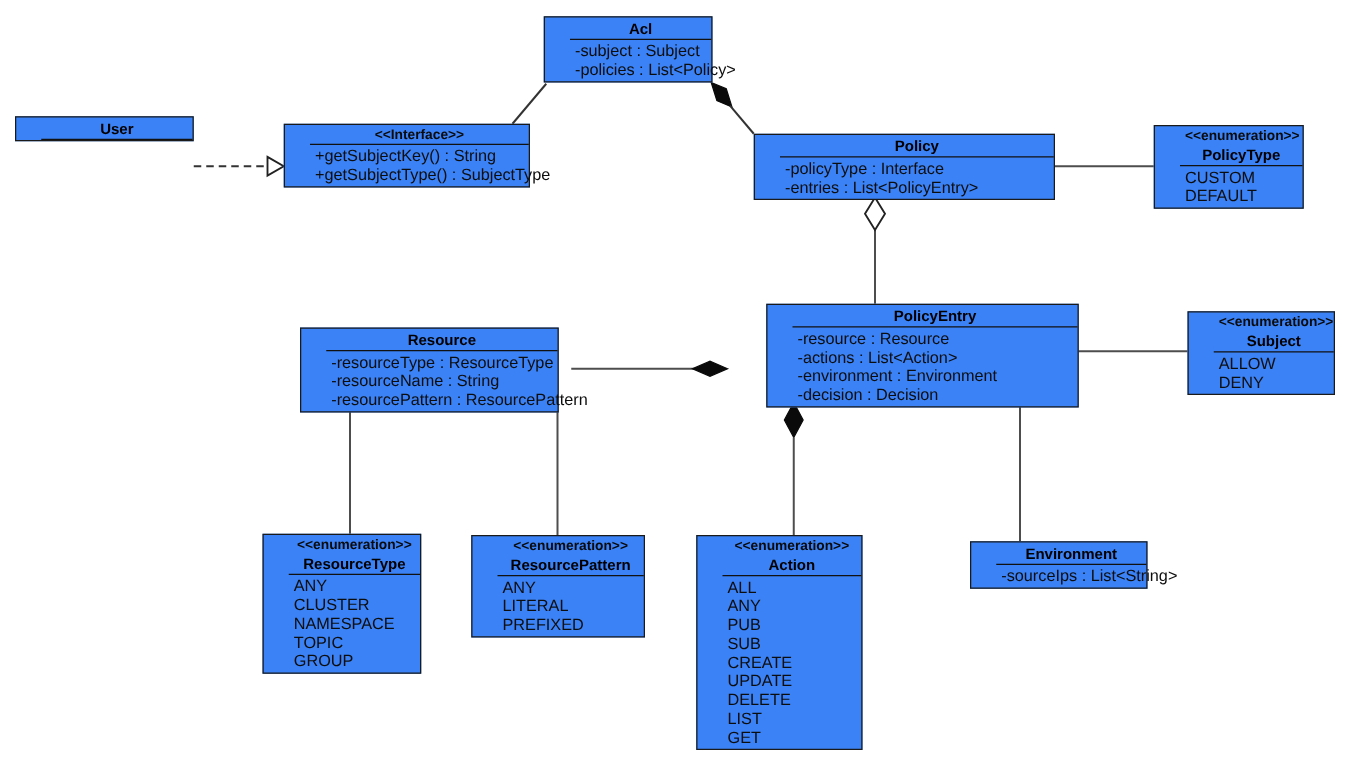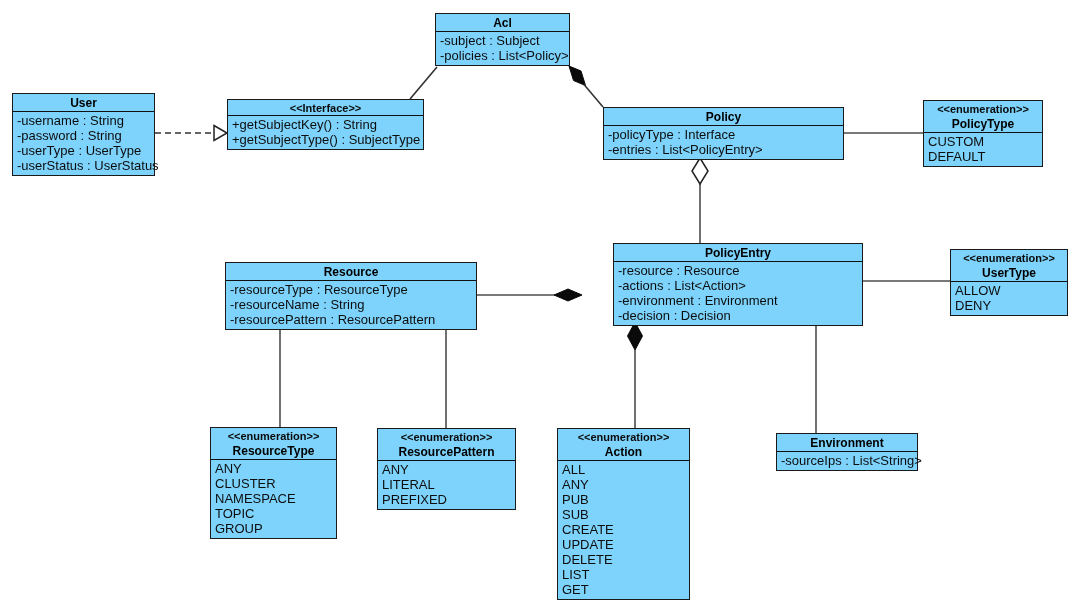--- a/index.html
+++ b/index.html
@@ -3,24 +3,25 @@
 <meta charset="utf-8">
 <style>
   html,body{margin:0;padding:0;background:#ffffff;}
   #canvas{
     position:relative;width:1080px;height:608px;background:#ffffff;overflow:hidden;
     font-family:"Liberation Sans","DejaVu Sans",sans-serif;
   }
   #wires{position:absolute;left:0;top:0;width:1080px;height:608px;}
   .uml-class{
     position:absolute;
-    background:#7dd3fc;
+    background:#3b82f6;
     border:1.5px solid #1a1a1a;
     box-sizing:border-box;
     z-index:2;
+    padding-left:20px;
   }
   .hdr{
     border-bottom:1.2px solid #111;
     text-align:center;
     padding:1px 4px 0 4px;
   }
   .stereo{
     font-size:11px;line-height:14px;font-weight:600;color:#0a0a0a;white-space:nowrap;
   }
   .cname{
@@ -85,26 +86,20 @@
     <div class="members">
         <div class="member">-subject : Subject</div>
         <div class="member">-policies : List&lt;Policy&gt;</div>
       </div>
   </div>
 
   <div class="uml-class" style="left:12px;top:93px;width:143px;">
     <div class="hdr">
       <div class="cname">User</div>
     </div>
-    <div class="members">
-        <div class="member">-username : String</div>
-        <div class="member">-password : String</div>
-        <div class="member">-userType : UserType</div>
-        <div class="member">-userStatus : UserStatus</div>
-      </div>
   </div>
 
   <div class="uml-class" style="left:227px;top:99px;width:197px;">
     <div class="hdr">
       <div class="stereo">&lt;&lt;Interface&gt;&gt;</div>
     </div>
     <div class="members">
         <div class="member">+getSubjectKey() : String</div>
         <div class="member">+getSubjectType() : SubjectType</div>
       </div>
@@ -124,21 +119,21 @@
     <div class="hdr">
       <div class="stereo">&lt;&lt;enumeration&gt;&gt;</div>
       <div class="cname">PolicyType</div>
     </div>
     <div class="members">
         <div class="member">CUSTOM</div>
         <div class="member">DEFAULT</div>
       </div>
   </div>
 
-  <div class="uml-class" style="left:225px;top:262px;width:252px;">
+  <div class="uml-class" style="left:240px;top:262px;width:207px;">
     <div class="hdr">
       <div class="cname">Resource</div>
     </div>
     <div class="members">
         <div class="member">-resourceType : ResourceType</div>
         <div class="member">-resourceName : String</div>
         <div class="member">-resourcePattern : ResourcePattern</div>
       </div>
   </div>
 
@@ -150,21 +145,21 @@
         <div class="member">-resource : Resource</div>
         <div class="member">-actions : List&lt;Action&gt;</div>
         <div class="member">-environment : Environment</div>
         <div class="member">-decision : Decision</div>
       </div>
   </div>
 
   <div class="uml-class" style="left:950px;top:249px;width:118px;">
     <div class="hdr">
       <div class="stereo">&lt;&lt;enumeration&gt;&gt;</div>
-      <div class="cname">UserType</div>
+      <div class="cname">Subject</div>
     </div>
     <div class="members">
         <div class="member">ALLOW</div>
         <div class="member">DENY</div>
       </div>
   </div>
 
   <div class="uml-class" style="left:210px;top:427px;width:127px;">
     <div class="hdr">
       <div class="stereo">&lt;&lt;enumeration&gt;&gt;</div>

